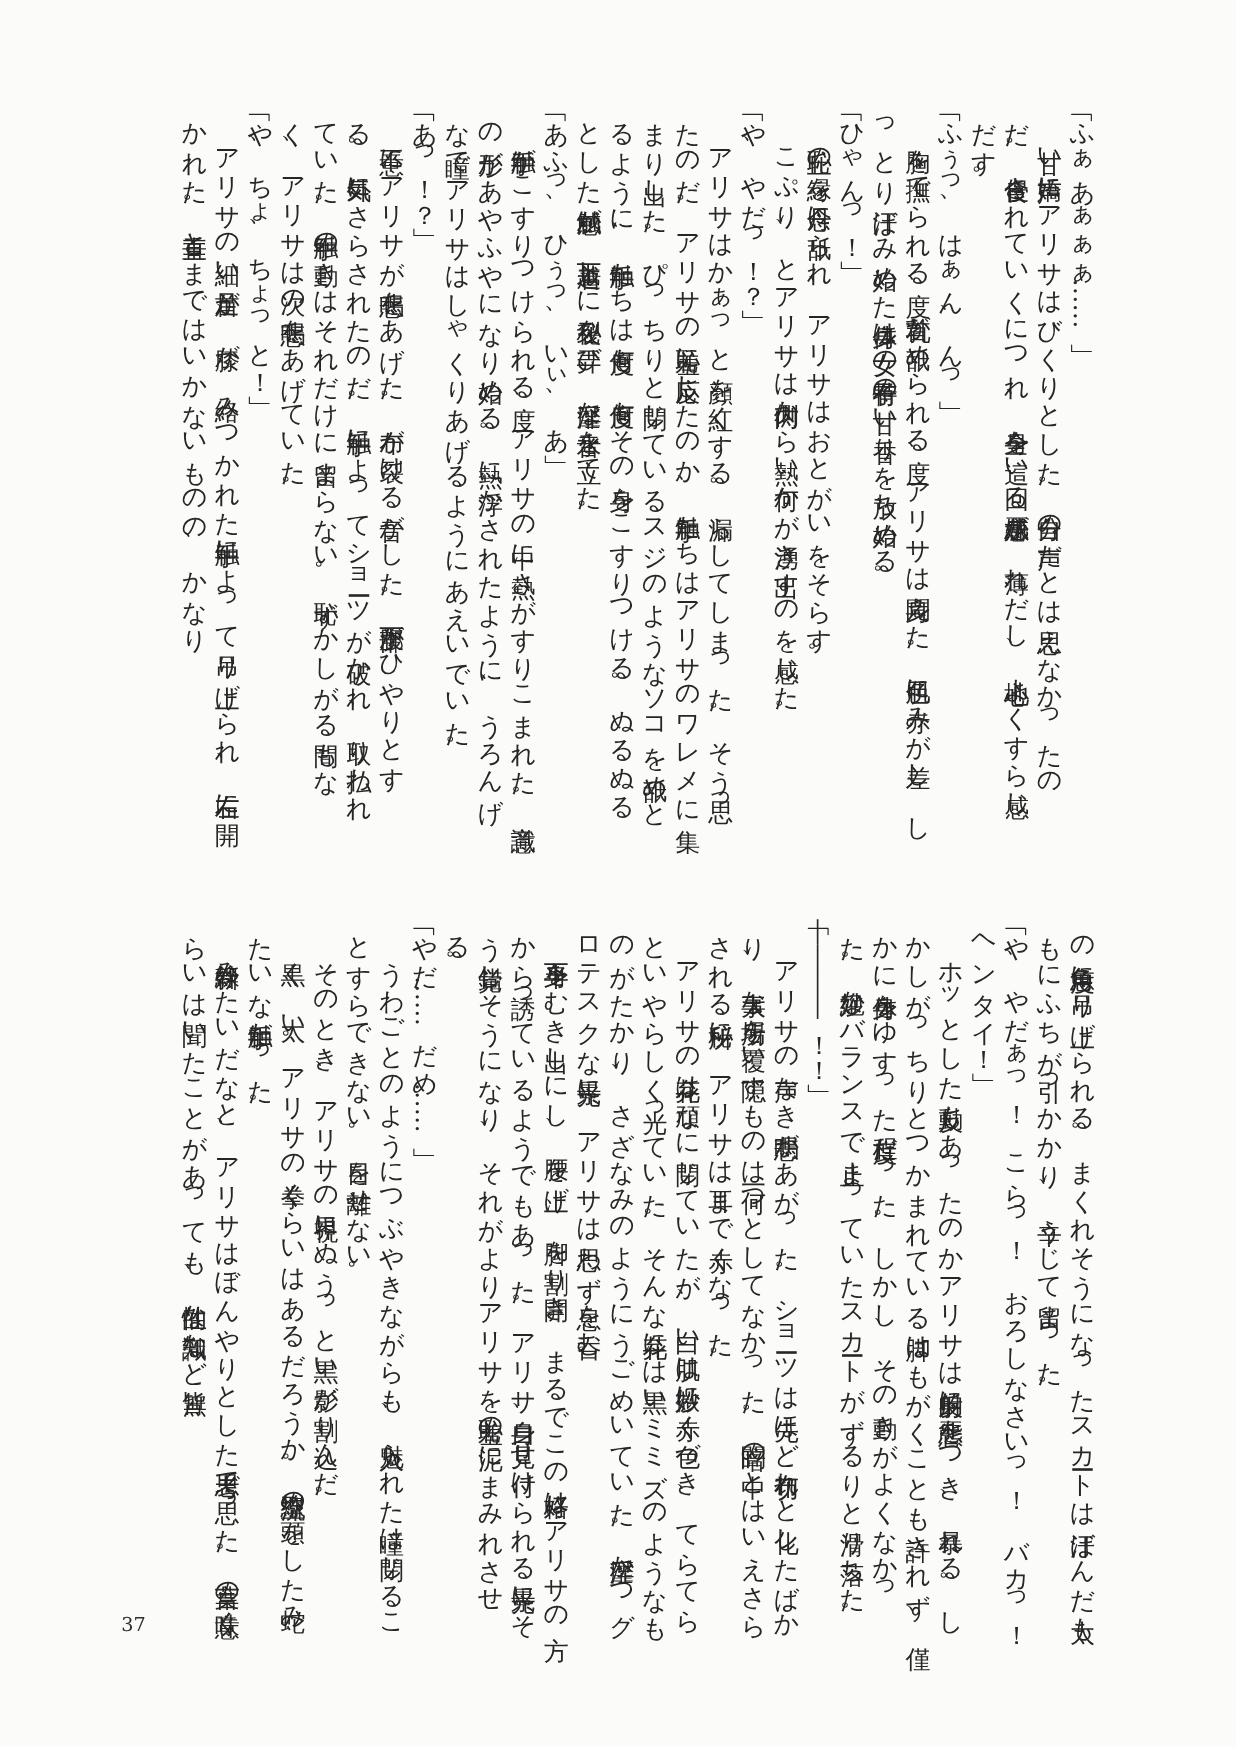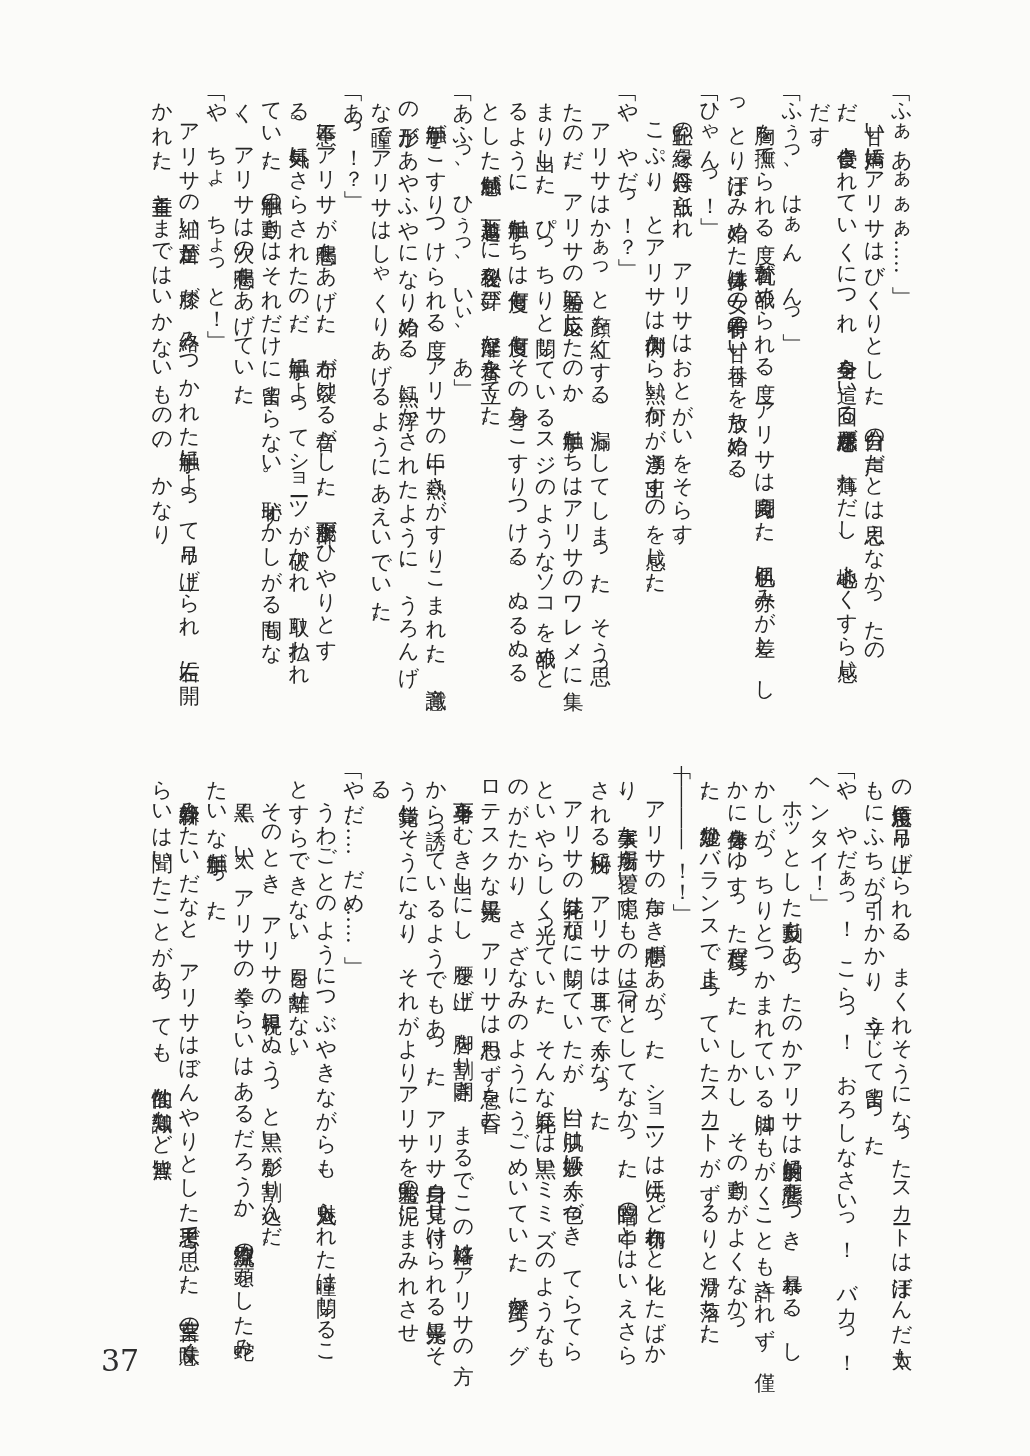--- a/index.html
+++ b/index.html
@@ -35,21 +35,21 @@
     padding: 0;
     text-indent: 0;
   }
   .vblock p.indent {
     text-indent: 1em;
   }
   .page-number {
     position: absolute;
     left: 101px;
     top: 1346px;
-    font-size: 30px;
+    font-size: 16px;
     line-height: 1;
     color: #2e2e2e;
     writing-mode: horizontal-tb;
   }
 </style>
 </head>
 <body>
 
 <div class="page">
 

